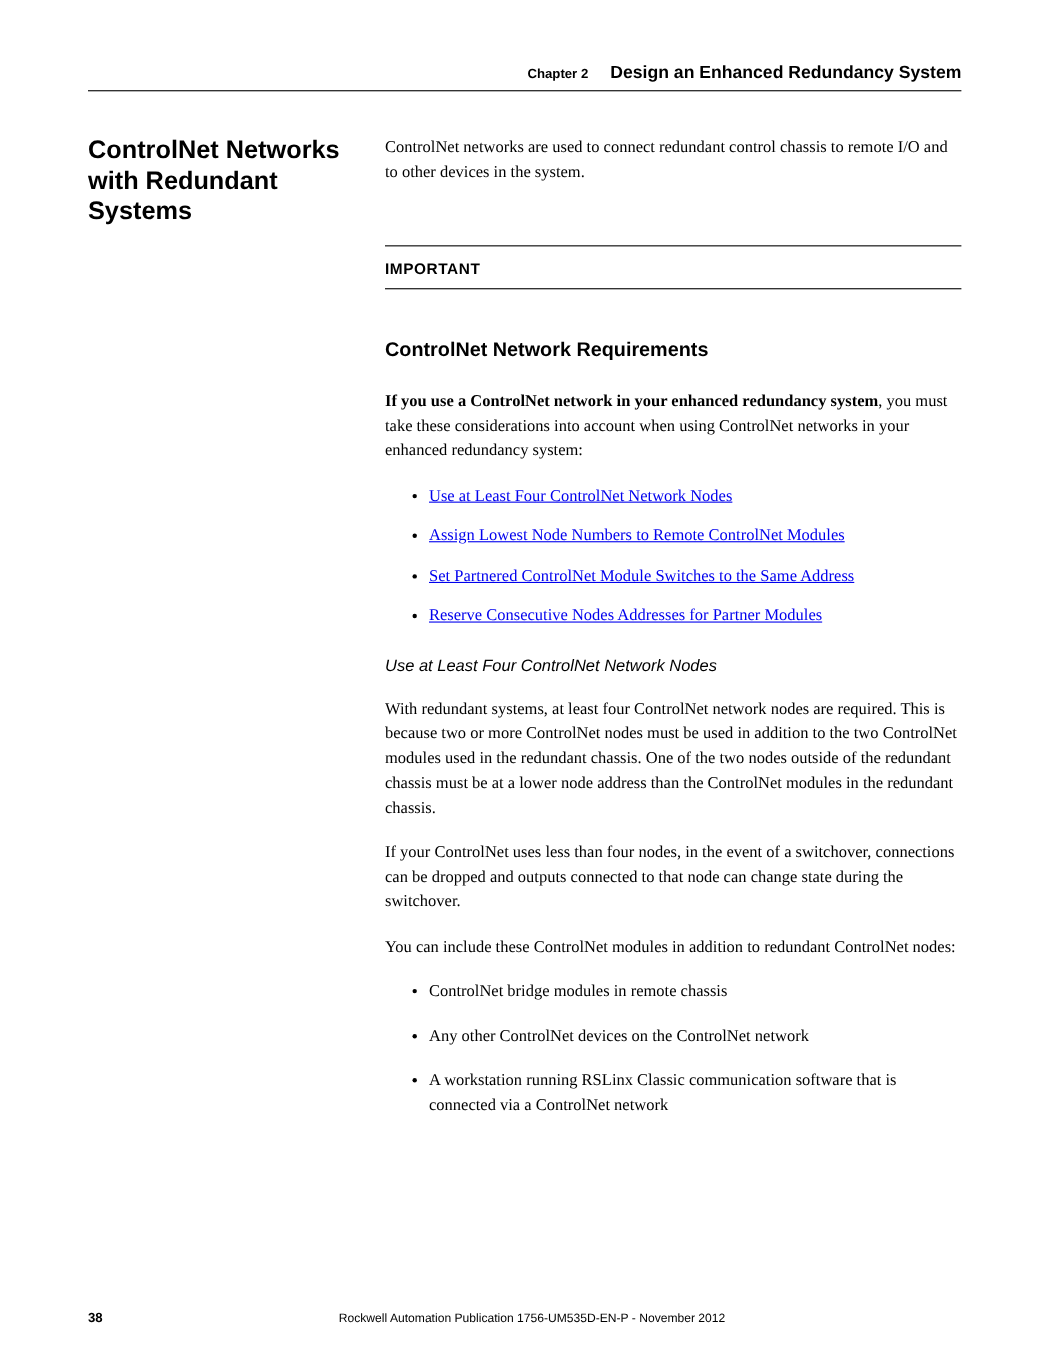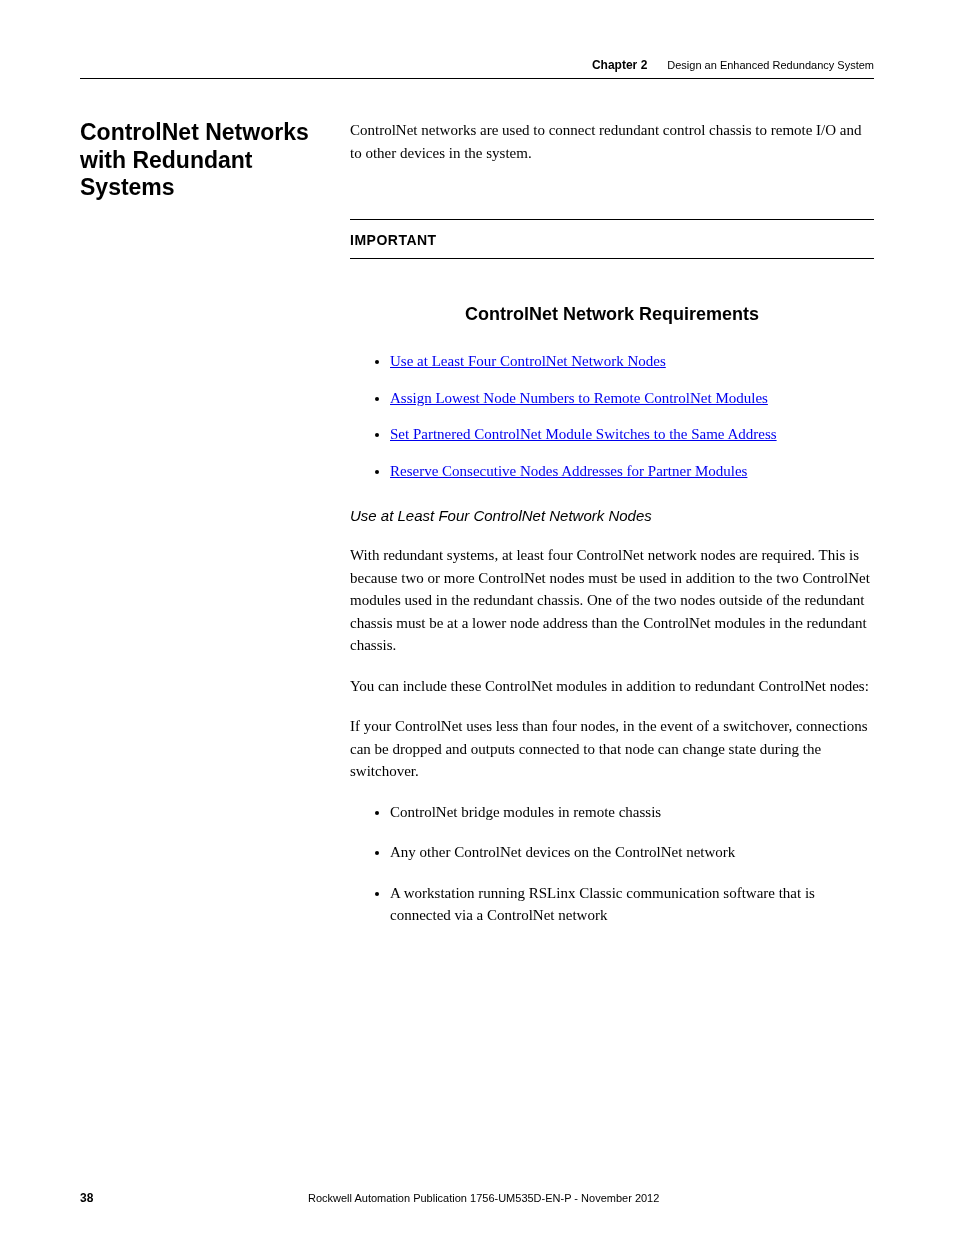--- a/index.html
+++ b/index.html
@@ -23,22 +23,22 @@
       margin-bottom: 40px;
       justify-content: flex-end;
     }
     .chapter-label {
       font-family: 'Helvetica Neue', Arial, sans-serif;
       font-weight: 700;
       font-size: 12px;
     }
     .chapter-title {
       font-family: 'Helvetica Neue', Arial, sans-serif;
-      font-weight: 400;
-      font-size: 11px;
+      font-weight: 700;
+      font-size: 16px;
     }
     .content {
       display: flex;
       gap: 30px;
     }
     .left-col {
       width: 240px;
       flex-shrink: 0;
     }
     .right-col {
@@ -74,21 +74,20 @@
     .important-text {
       font-family: 'Helvetica Neue', Arial, sans-serif;
       font-size: 13.5px;
       line-height: 1.4;
     }
     .subsection-heading {
       font-family: 'Helvetica Neue', Arial, sans-serif;
       font-weight: 700;
       font-size: 18px;
       margin-bottom: 25px;
-      text-align: center;
     }
     .para { margin-bottom: 18px; }
     .bold-lead { font-weight: 700; }
     .link-list {
       list-style: disc;
       padding-left: 40px;
       margin-bottom: 25px;
     }
     .link-list li {
       font-size: 15px;
@@ -149,33 +148,36 @@
     </div>
     <div class="right-col">
       <p class="body-text intro">ControlNet networks are used to connect redundant control chassis to remote I/O and to other devices in the system.</p>
 
       <div class="important-box">
         <div class="important-label">IMPORTANT</div>
       </div>
 
       <h2 class="subsection-heading">ControlNet Network Requirements</h2>
 
+      <p class="body-text para">
+        <span class="bold-lead">If you use a ControlNet network in your enhanced redundancy system</span><span>, you must take these considerations into account when using ControlNet networks in your enhanced redundancy system:</span>
+      </p>
 
       <ul class="link-list">
         <li><a href="#">Use at Least Four ControlNet Network Nodes</a></li>
         <li><a href="#">Assign Lowest Node Numbers to Remote ControlNet Modules</a></li>
         <li><a href="#">Set Partnered ControlNet Module Switches to the Same Address</a></li>
         <li><a href="#">Reserve Consecutive Nodes Addresses for Partner Modules</a></li>
       </ul>
 
       <h3 class="sub3-heading">Use at Least Four ControlNet Network Nodes</h3>
 
       <p class="body-text para">With redundant systems, at least four ControlNet network nodes are required. This is because two or more ControlNet nodes must be used in addition to the two ControlNet modules used in the redundant chassis. One of the two nodes outside of the redundant chassis must be at a lower node address than the ControlNet modules in the redundant chassis.</p>
+      <p class="body-text para">If your ControlNet uses less than four nodes, in the event of a switchover, connections can be dropped and outputs connected to that node can change state during the switchover.</p>
       <p class="body-text para">You can include these ControlNet modules in addition to redundant ControlNet nodes:</p>
-      <p class="body-text para">If your ControlNet uses less than four nodes, in the event of a switchover, connections can be dropped and outputs connected to that node can change state during the switchover.</p>
 
       <ul class="plain-list">
         <li>ControlNet bridge modules in remote chassis</li>
         <li>Any other ControlNet devices on the ControlNet network</li>
         <li>A workstation running RSLinx Classic communication software that is connected via a ControlNet network</li>
       </ul>
     </div>
   </div>
 </div>
 

